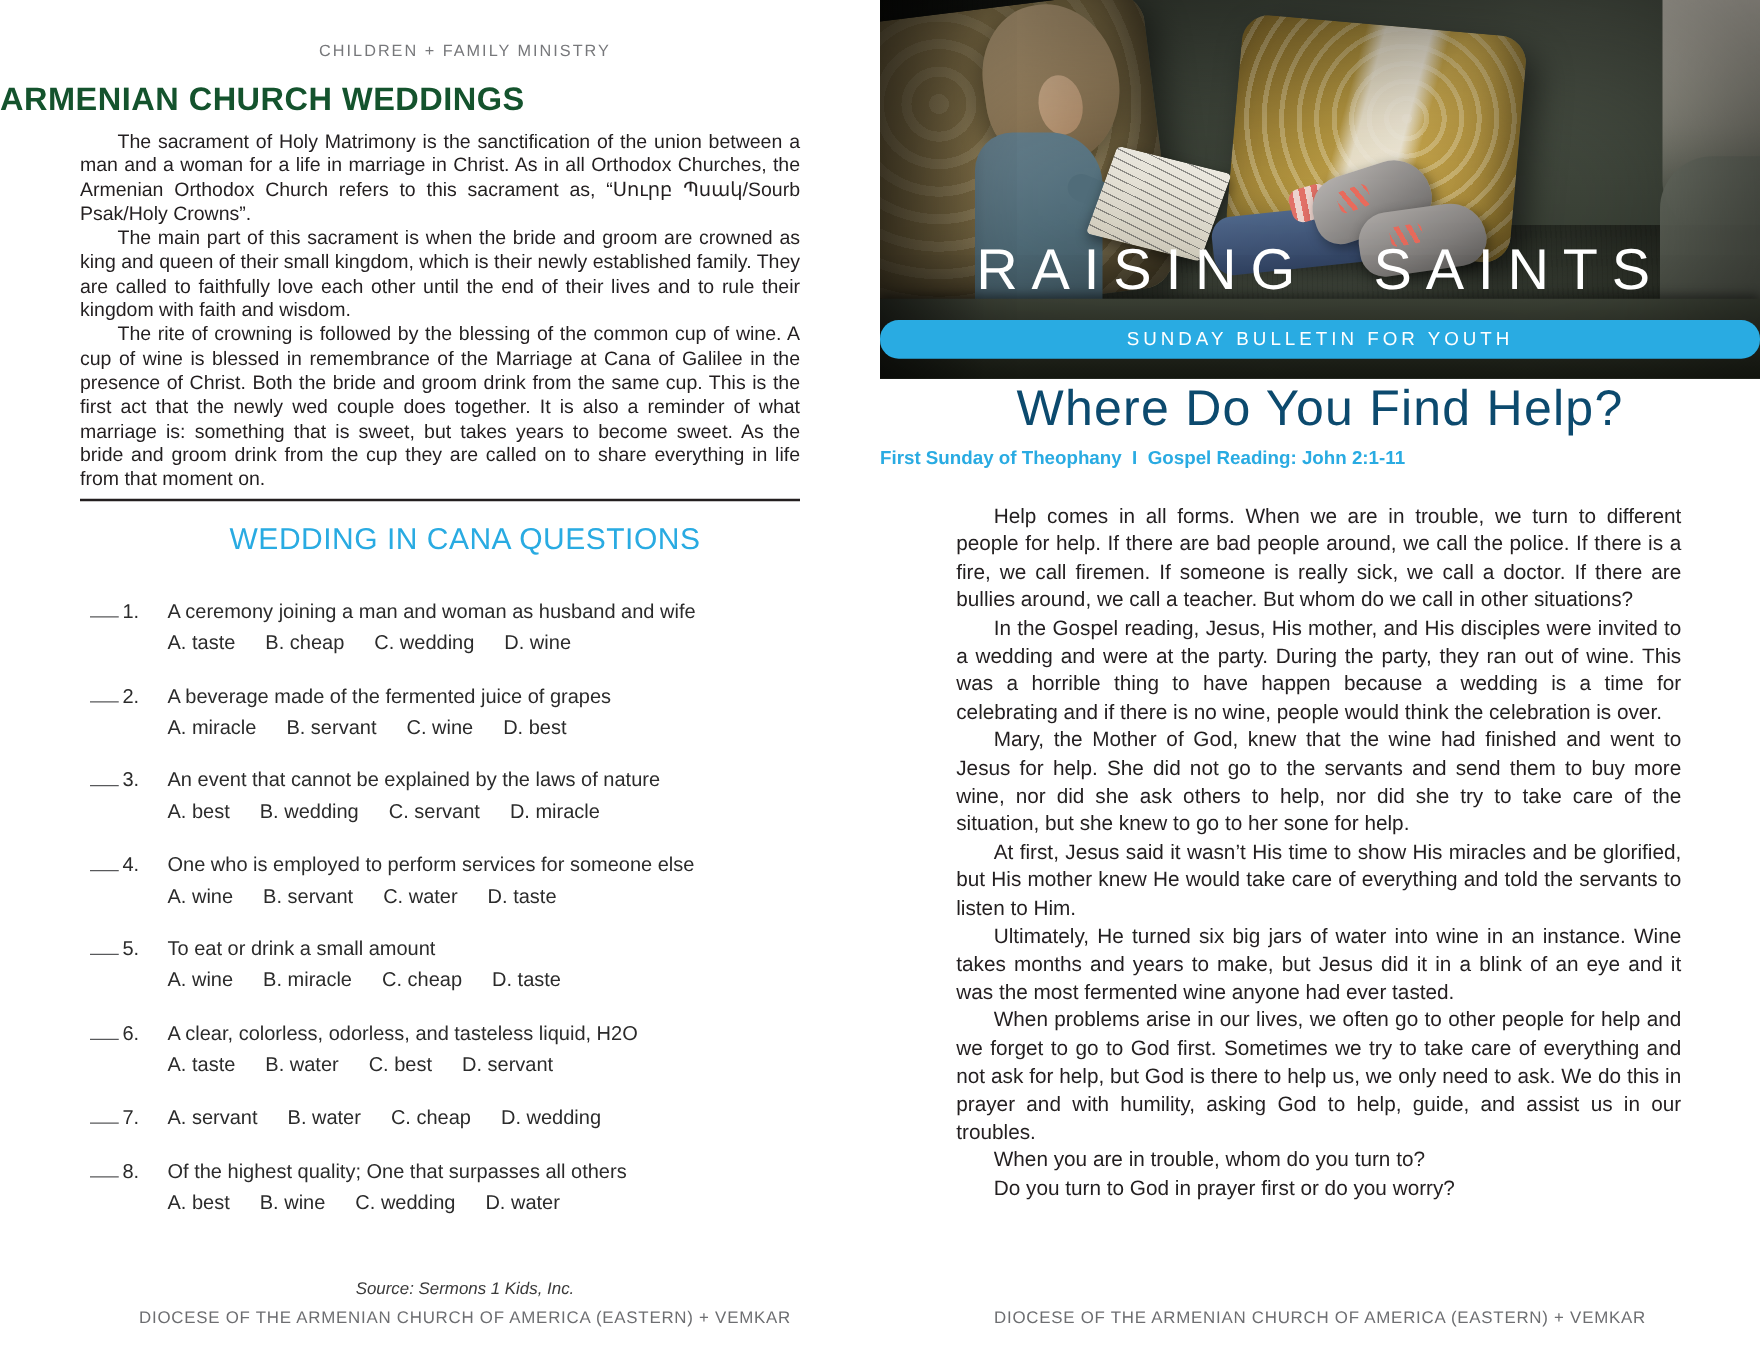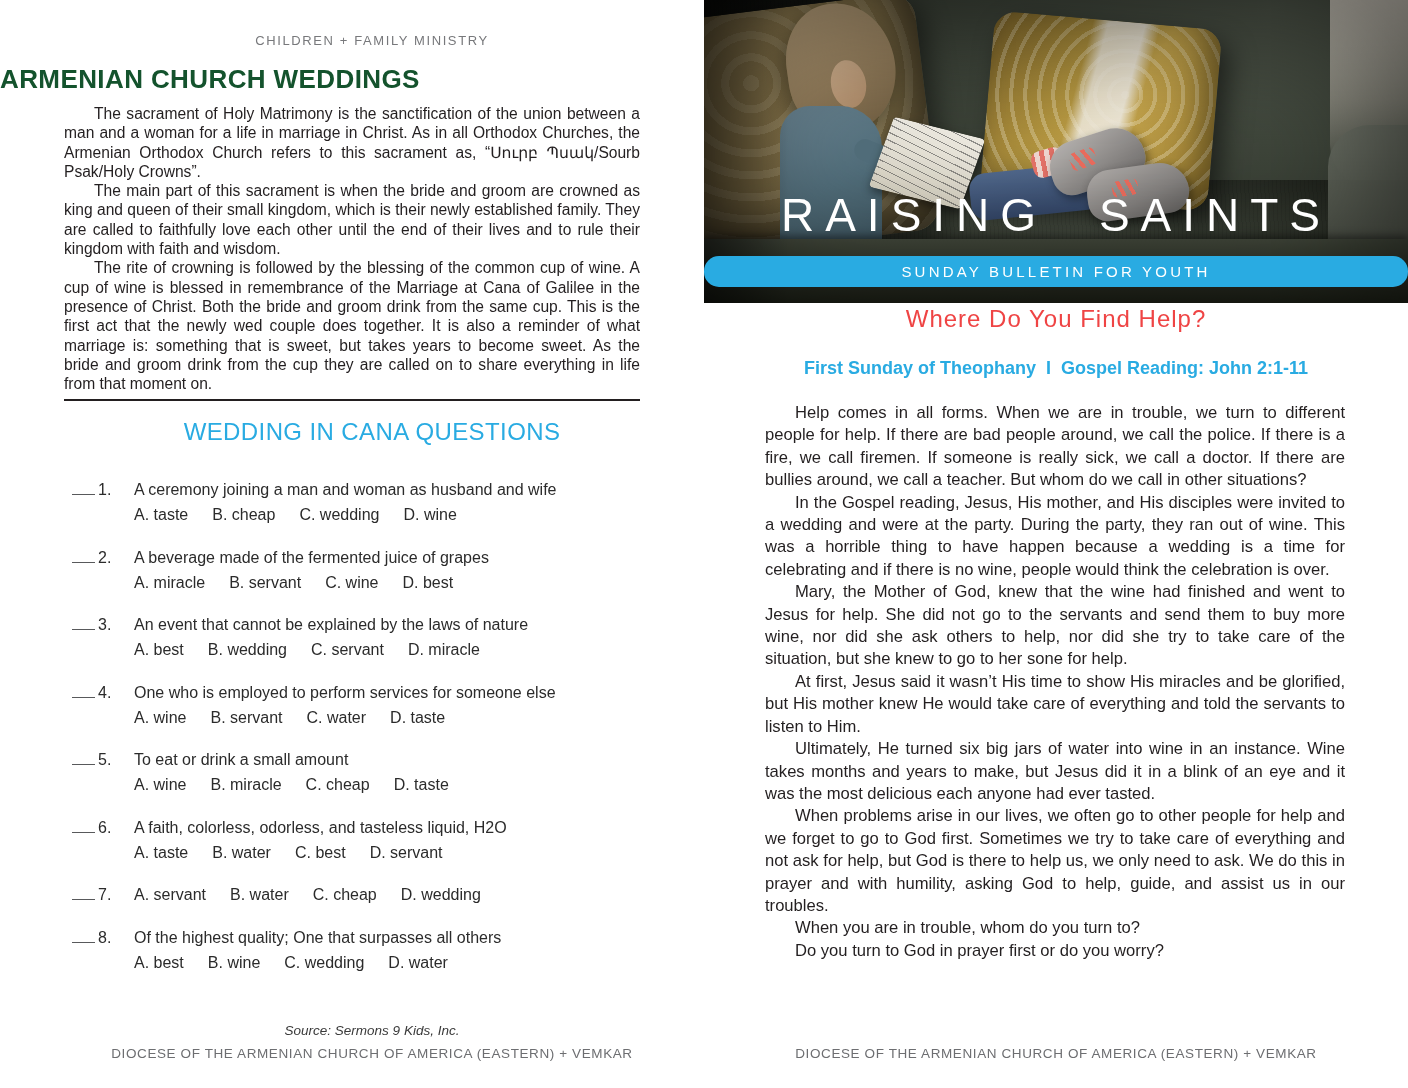--- a/index.html
+++ b/index.html
@@ -96,23 +96,23 @@
   .ph-vignette{inset:0;box-shadow:inset 0 0 130px 30px rgba(0,0,0,.55);
     background:linear-gradient(90deg,rgba(0,0,0,.45) 0%,rgba(0,0,0,0) 12%);}
 
   .masthead{position:absolute;top:188px;left:0;width:704px;text-align:center;color:#ffffff;
     font-size:46px;letter-spacing:11px;word-spacing:28px;font-weight:normal;z-index:5;}
   .banner{position:absolute;top:256px;left:0;width:704px;height:31px;background:#29ABE2;z-index:6;
     color:#ffffff;text-align:center;line-height:32px;font-size:15px;letter-spacing:3.2px;border-radius:15px;}
 
   
   .rtitle{position:absolute;top:305px;left:0;width:100%;text-align:center;
-    font-size:24px;color:#ef4444;letter-spacing:1px;}
-  .rsubtitle{position:absolute;top:358px;left:0;width:100%;text-align:center;
-    font-size:18px;font-weight:bold;color:#29ABE2;}
+    font-size:40px;color:#0c4a6e;letter-spacing:1px;}
+  .rsubtitle{position:absolute;top:358px;left:0;width:100%;
+    font-size:15px;font-weight:bold;color:#29ABE2;}
   #right-article{top:402px;left:61px;width:580px;font-size:16.6px;line-height:22.4px;}
 </style>
 </head>
 <body>
 
 <div class="page" id="left-page">
   <div class="eyebrow">CHILDREN + FAMILY MINISTRY</div>
   <div class="main-title">ARMENIAN CHURCH WEDDINGS</div>
 
   <div class="article" id="left-article">
@@ -162,21 +162,21 @@
       <div class="q-num-col"><span class="blank"></span><span>5.</span></div>
       <div class="q-body">
         <div class="q-text">To eat or drink a small amount</div>
         <div class="q-opts"><span>A. wine</span><span>B. miracle</span><span>C. cheap</span><span>D. taste</span></div>
       </div>
     </div>
 
     <div class="q">
       <div class="q-num-col"><span class="blank"></span><span>6.</span></div>
       <div class="q-body">
-        <div class="q-text">A faith, colorless, odorless, and tasteless liquid, H2O</div>
+        <div class="q-text">A clear, colorless, odorless, and tasteless liquid, H2O</div>
         <div class="q-opts"><span>A. taste</span><span>B. water</span><span>C. best</span><span>D. servant</span></div>
       </div>
     </div>
 
     <div class="q">
       <div class="q-num-col"><span class="blank"></span><span>7.</span></div>
       <div class="q-body">
         <div class="q-opts"><span>A. servant</span><span>B. water</span><span>C. cheap</span><span>D. wedding</span></div>
       </div>
     </div>
@@ -184,21 +184,21 @@
     <div class="q">
       <div class="q-num-col"><span class="blank"></span><span>8.</span></div>
       <div class="q-body">
         <div class="q-text">Of the highest quality; One that surpasses all others</div>
         <div class="q-opts"><span>A. best</span><span>B. wine</span><span>C. wedding</span><span>D. water</span></div>
       </div>
     </div>
 
   </div>
 
-  <div class="source">Source: Sermons 9 Kids, Inc.</div>
+  <div class="source">Source: Sermons 1 Kids, Inc.</div>
   <div class="footer">DIOCESE OF THE ARMENIAN CHURCH OF AMERICA (EASTERN) + VEMKAR</div>
 </div>
 
 <div class="page" id="right-page">
 
   <div class="hero">
     <div class="ph-base"></div>
     <div class="ph-ribs"></div>
     <div class="ph-topdark"></div>
     <div class="ph-shadow-left"></div>
@@ -226,20 +226,20 @@
   <div class="banner">SUNDAY BULLETIN FOR YOUTH</div>
 
   <div class="rtitle">Where Do You Find Help?</div>
   <div class="rsubtitle">First Sunday of Theophany &nbsp;I&nbsp; Gospel Reading: John 2:1-11</div>
 
   <div class="article" id="right-article">
     <p>Help comes in all forms. When we are in trouble, we turn to different people for help. If there are bad people around, we call the police. If there is a fire, we call firemen. If someone is really sick, we call a doctor. If there are bullies around, we call a teacher. But whom do we call in other situations?</p>
     <p>In the Gospel reading, Jesus, His mother, and His disciples were invited to a wedding and were at the party. During the party, they ran out of wine. This was a horrible thing to have happen because a wedding is a time for celebrating and if there is no wine, people would think the celebration is over.</p>
     <p>Mary, the Mother of God, knew that the wine had finished and went to Jesus for help. She did not go to the servants and send them to buy more wine, nor did she ask others to help, nor did she try to take care of the situation, but she knew to go to her sone for help.</p>
     <p>At first, Jesus said it wasn’t His time to show His miracles and be glorified, but His mother knew He would take care of everything and told the servants to listen to Him.</p>
-    <p>Ultimately, He turned six big jars of water into wine in an instance. Wine takes months and years to make, but Jesus did it in a blink of an eye and it was the most delicious each anyone had ever tasted.</p>
+    <p>Ultimately, He turned six big jars of water into wine in an instance. Wine takes months and years to make, but Jesus did it in a blink of an eye and it was the most fermented wine anyone had ever tasted.</p>
     <p>When problems arise in our lives, we often go to other people for help and we forget to go to God first. Sometimes we try to take care of everything and not ask for help, but God is there to help us, we only need to ask. We do this in prayer and with humility, asking God to help, guide, and assist us in our troubles.</p>
     <p>When you are in trouble, whom do you turn to?</p>
     <p>Do you turn to God in prayer first or do you worry?</p>
   </div>
 
   <div class="footer">DIOCESE OF THE ARMENIAN CHURCH OF AMERICA (EASTERN) + VEMKAR</div>
 </div>
 
 </body></html>

